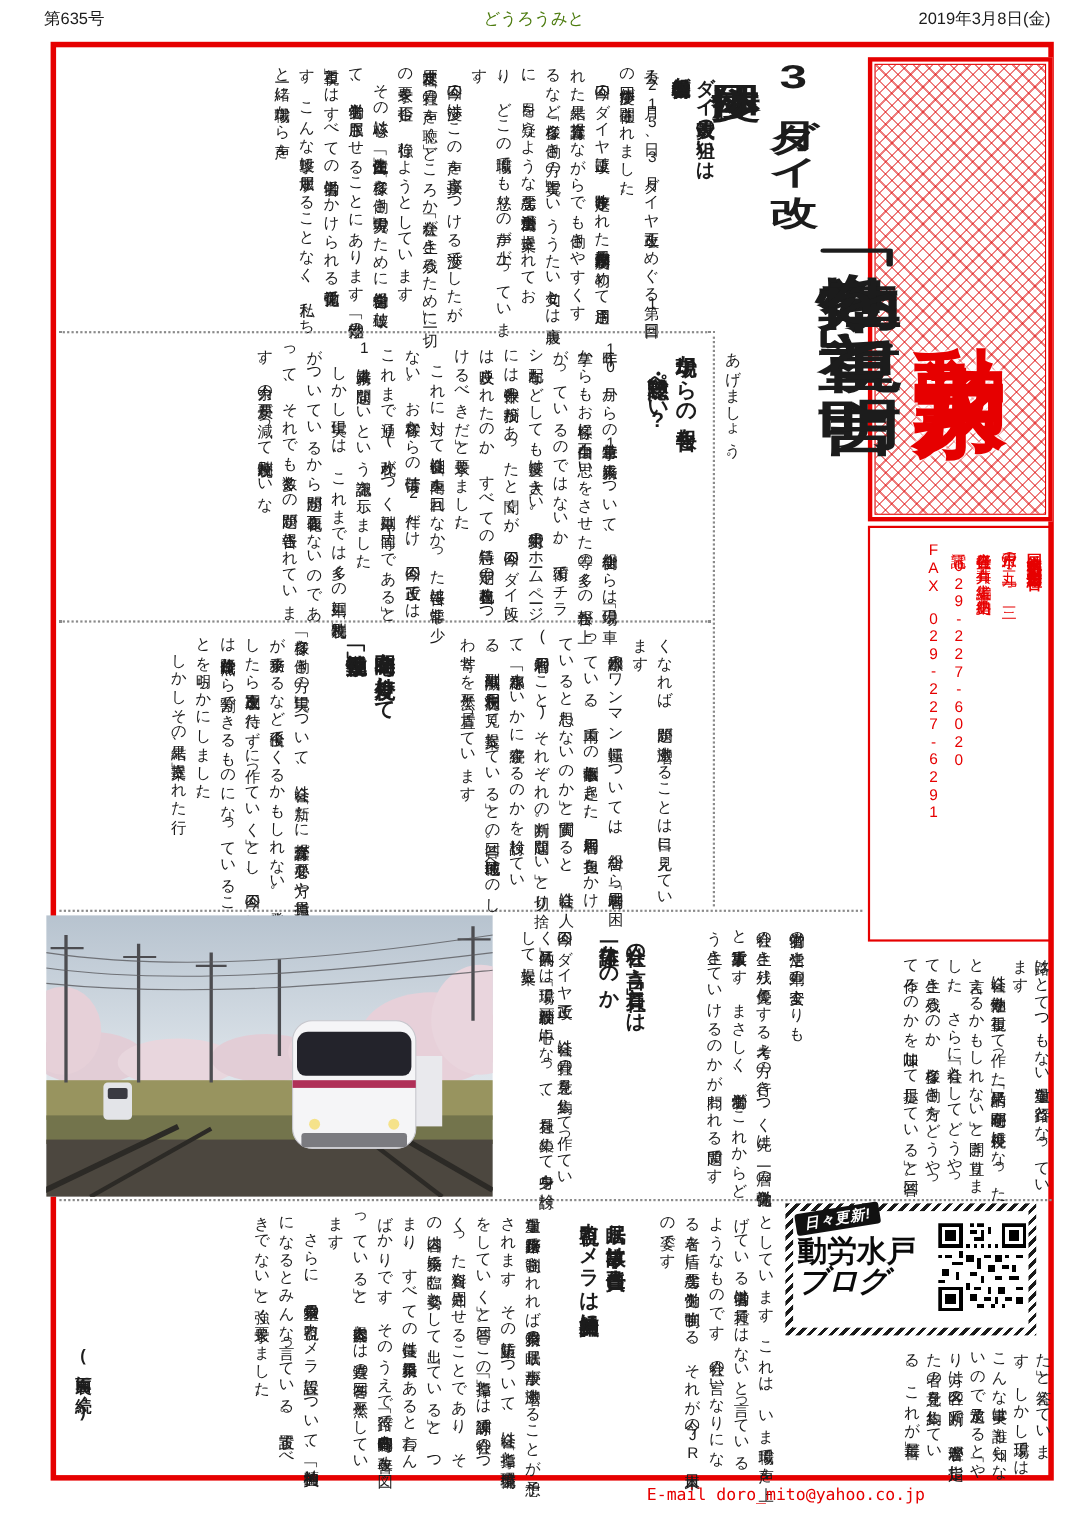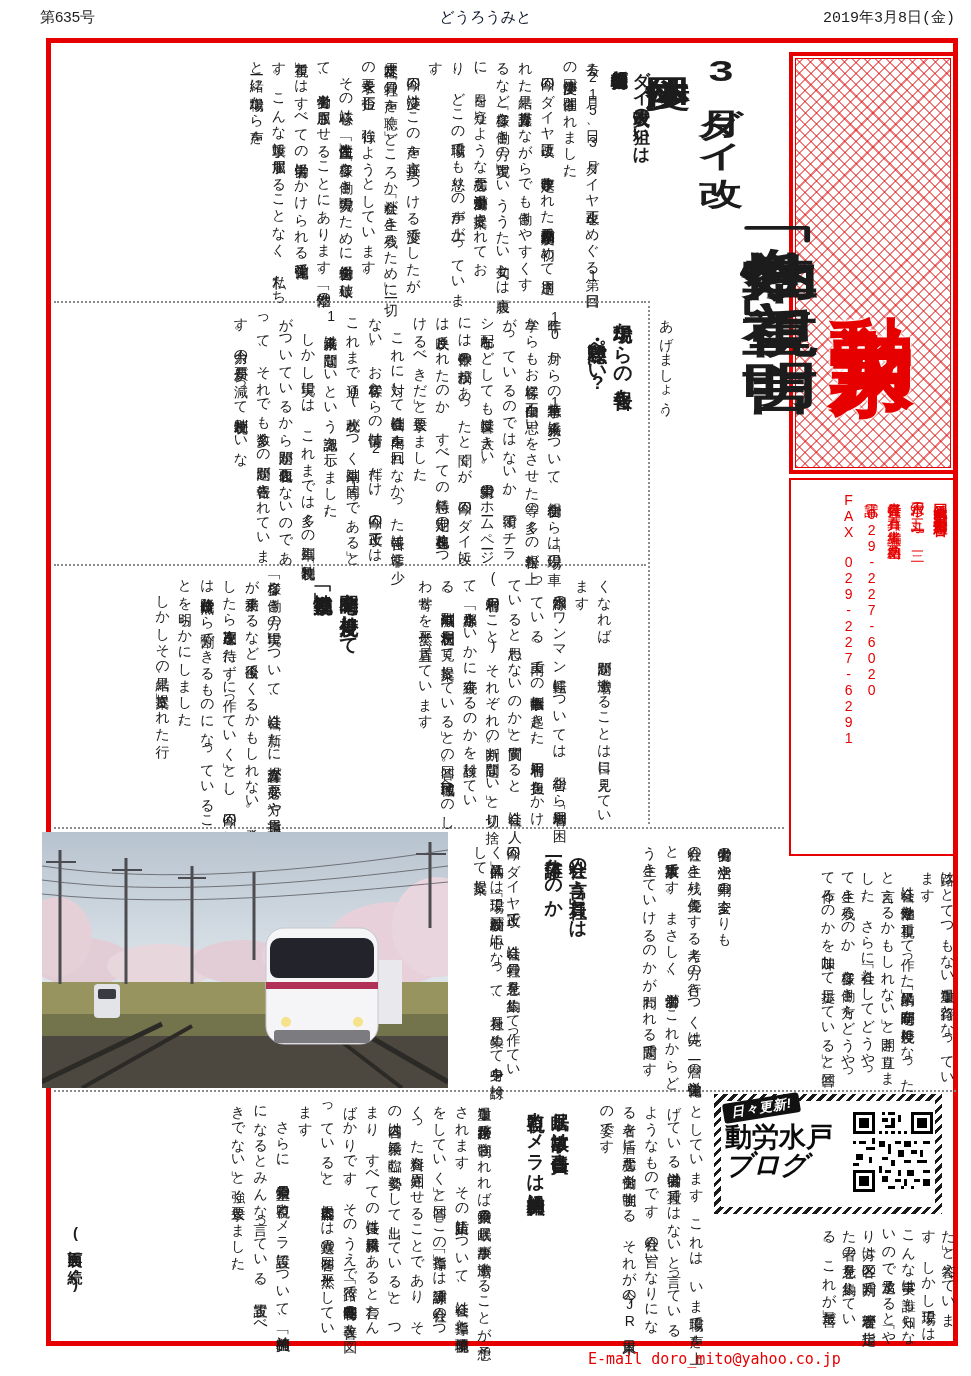--- a/index.html
+++ b/index.html
@@ -8,22 +8,22 @@
     font-family:"Liberation Sans",sans-serif;color:#1c1c1c;overflow:hidden;
   }
   .abs{position:absolute;}
   .v{writing-mode:vertical-rl;text-orientation:upright;}
   .jtext{font-size:14px;line-height:1.6;white-space:pre-line;letter-spacing:0.5px;}
   .tight{line-height:1.18;}
   .mid{line-height:1.42;}
   
   .page-head{top:8px;left:0;width:100%;height:24px;font-size:15px;}
   .ph-issue{left:40px;top:0;}
-  .ph-title{left:0;width:100%;text-align:center;top:0;color:#0f172a;}
-  .ph-date{right:16px;top:0;font-family:Liberation Mono, monospace;}
+  .ph-title{left:0;width:100%;text-align:center;top:0;color:#4d7c0f;}
+  .ph-date{right:16px;top:0;}
   
   .frame{left:46px;top:38px;width:902px;height:1298px;border:5px solid #e60000;}
   
   .masthead{left:789px;top:52px;width:168px;height:422px;border:4px solid #e60000;padding:2px;box-sizing:border-box;background:#fff;}
   .masthead-inner{
     width:100%;height:100%;box-sizing:border-box;border:1px solid #e60000;
     background:
       repeating-linear-gradient(45deg, rgba(221,0,0,.5) 0 1.5px, transparent 1.5px 8px),
       repeating-linear-gradient(-45deg, rgba(221,0,0,.5) 0 1.5px, transparent 1.5px 8px),
       #fff;

